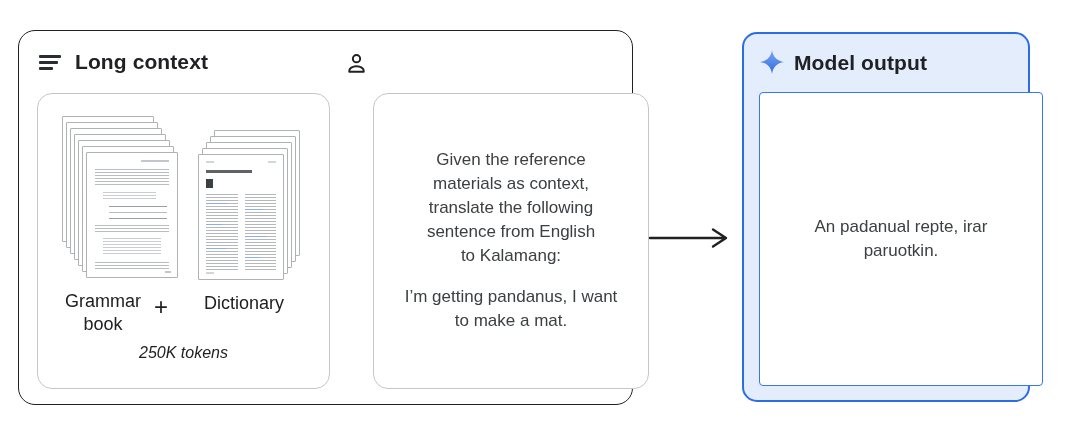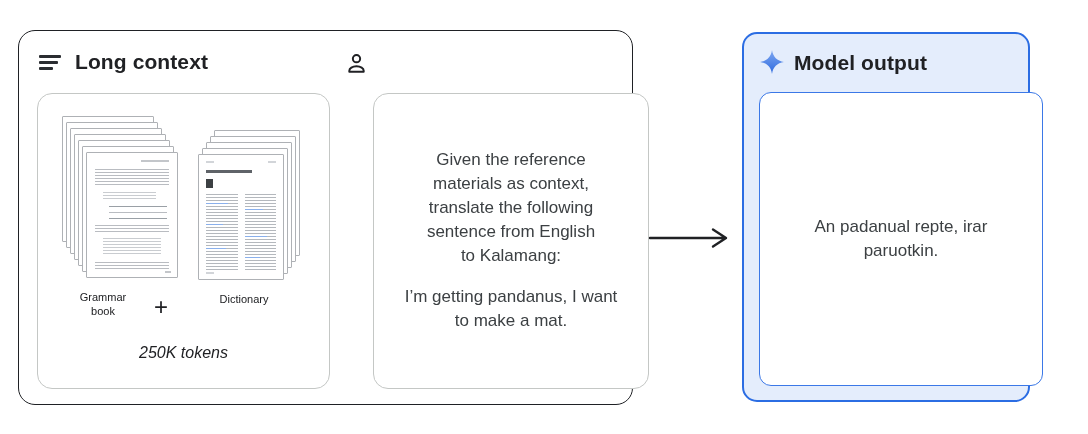--- a/index.html
+++ b/index.html
@@ -64,21 +64,21 @@
   .d-corner.l { left:7px; } .d-corner.r { right:7px; }
   .d-title { width:46px; height:3px; background:#5f6368; margin-top:8px; }
   .d-letter { width:7px; height:9px; background:#3c4043; margin-top:6px; }
   .d-cols { display:flex; gap:7px; margin-top:6px; }
   .d-col { position:relative; flex:1; height:76px;
            background:repeating-linear-gradient(to bottom,#b4b8bd 0 1px,transparent 1px 3px); }
   .blue-bar { position:absolute; left:0; height:1px; background:#8ab0ec; }
   .d-pn { position:absolute; left:7px; bottom:5px; width:8px; height:2px; background:#d2d5d9; }
 
   
-  .doc-label { position:absolute; font-size:11px; line-height:1.3; color:#202124;
+  .doc-label { position:absolute; font-size:18px; line-height:1.3; color:#202124;
                text-align:center; white-space:pre-line; }
   .plus-sign { position:absolute; font-size:24px; font-weight:500; color:#202124; }
   .tokens-label { position:absolute; left:0; top:250px; width:100%; text-align:center;
                   font-size:16px; font-style:italic; color:#202124; }
 
   
   .prompt-text { position:absolute; left:0; top:54px; width:100%;
                  display:flex; flex-direction:column; align-items:center; gap:17px; }
   .prompt-par { font-size:17px; line-height:24px; color:#3c4043; text-align:center;
                 white-space:pre-line; }
@@ -86,21 +86,21 @@
   
   .flow-arrow { position:absolute; left:648px; top:227px; width:84px; height:22px; }
 
   
   .outer-right {
     position:absolute; left:742px; top:32px; width:288px; height:370px;
     background:#e4edfc; border:2px solid #2b6de3; border-radius:15px;padding-left:8px;
   }
   .output-box {
     position:absolute; left:15px; top:58px; width:284px; height:294px;
-    background:#ffffff; border:1.6px solid #3b78e7; border-radius:12px;
+    background:#ffffff; border:1.6px solid #3b78e7; border-radius:4px;
     display:flex; align-items:center; justify-content:center;
   }
   .output-text { font-size:17px; line-height:24px; color:#3c4043; text-align:center;
                  white-space:pre-line; padding:0 20px; }
 </style>
 </head>
 <body>
 
 <div class="stage">
 

